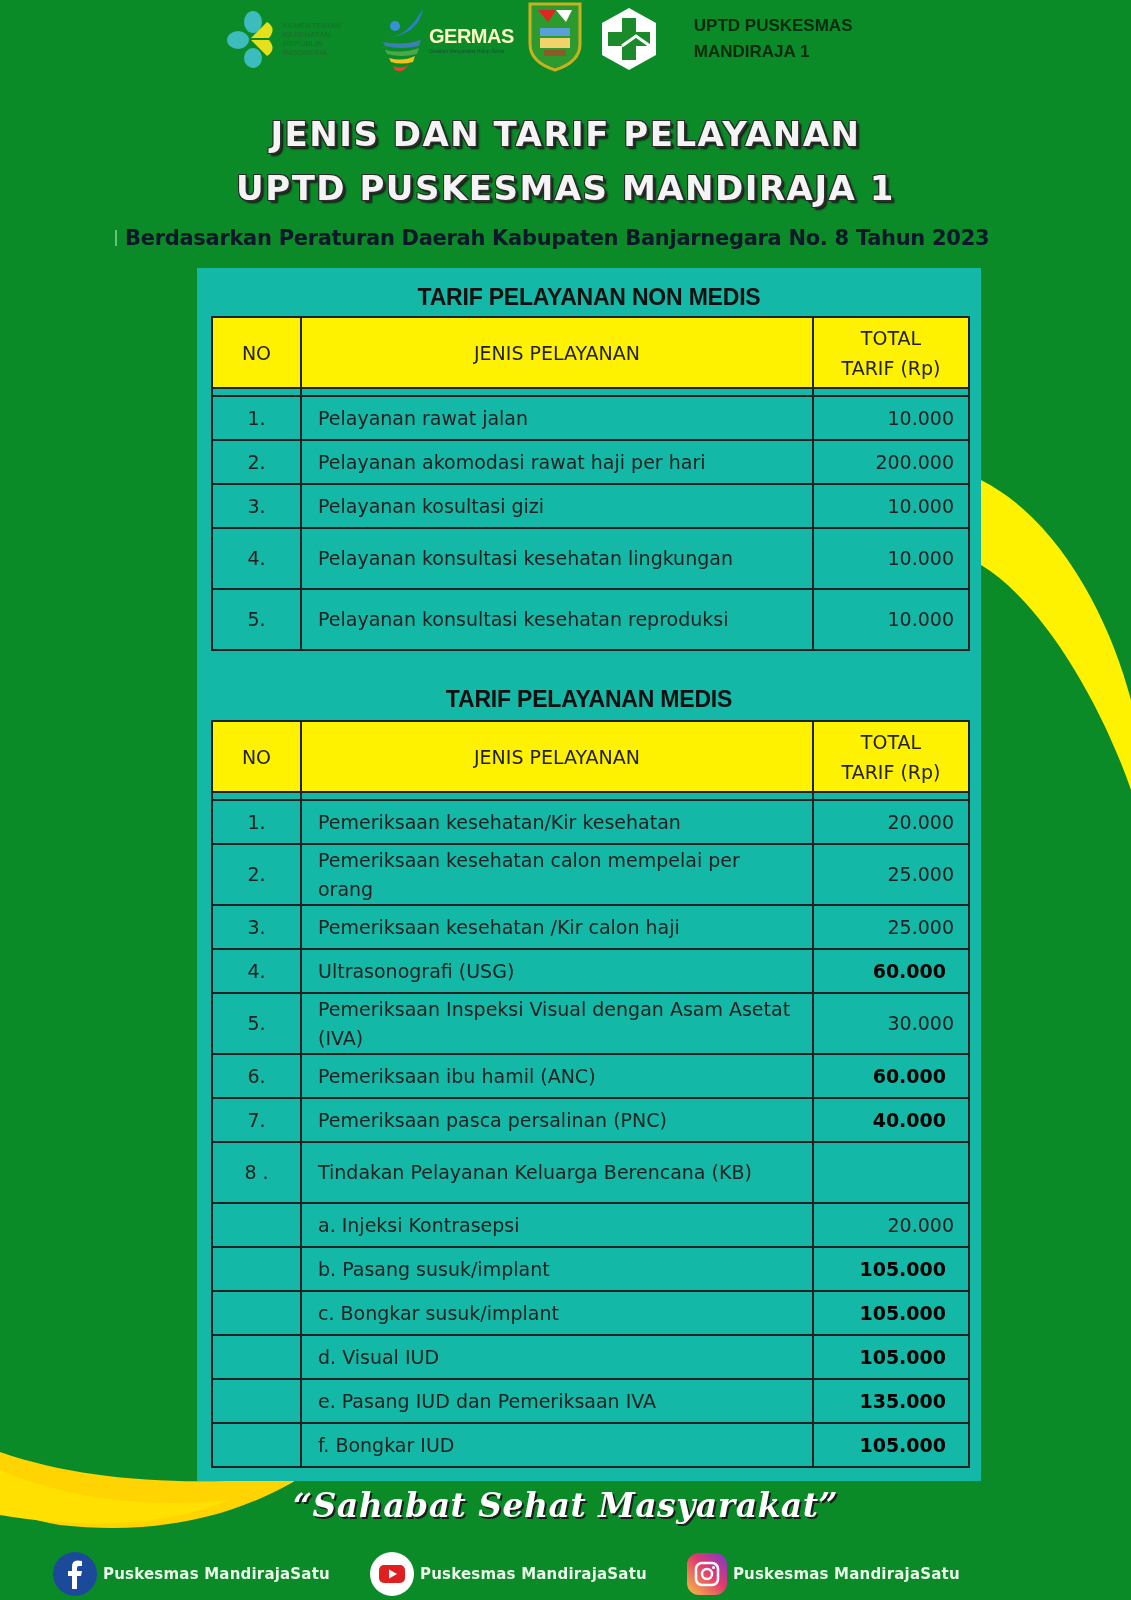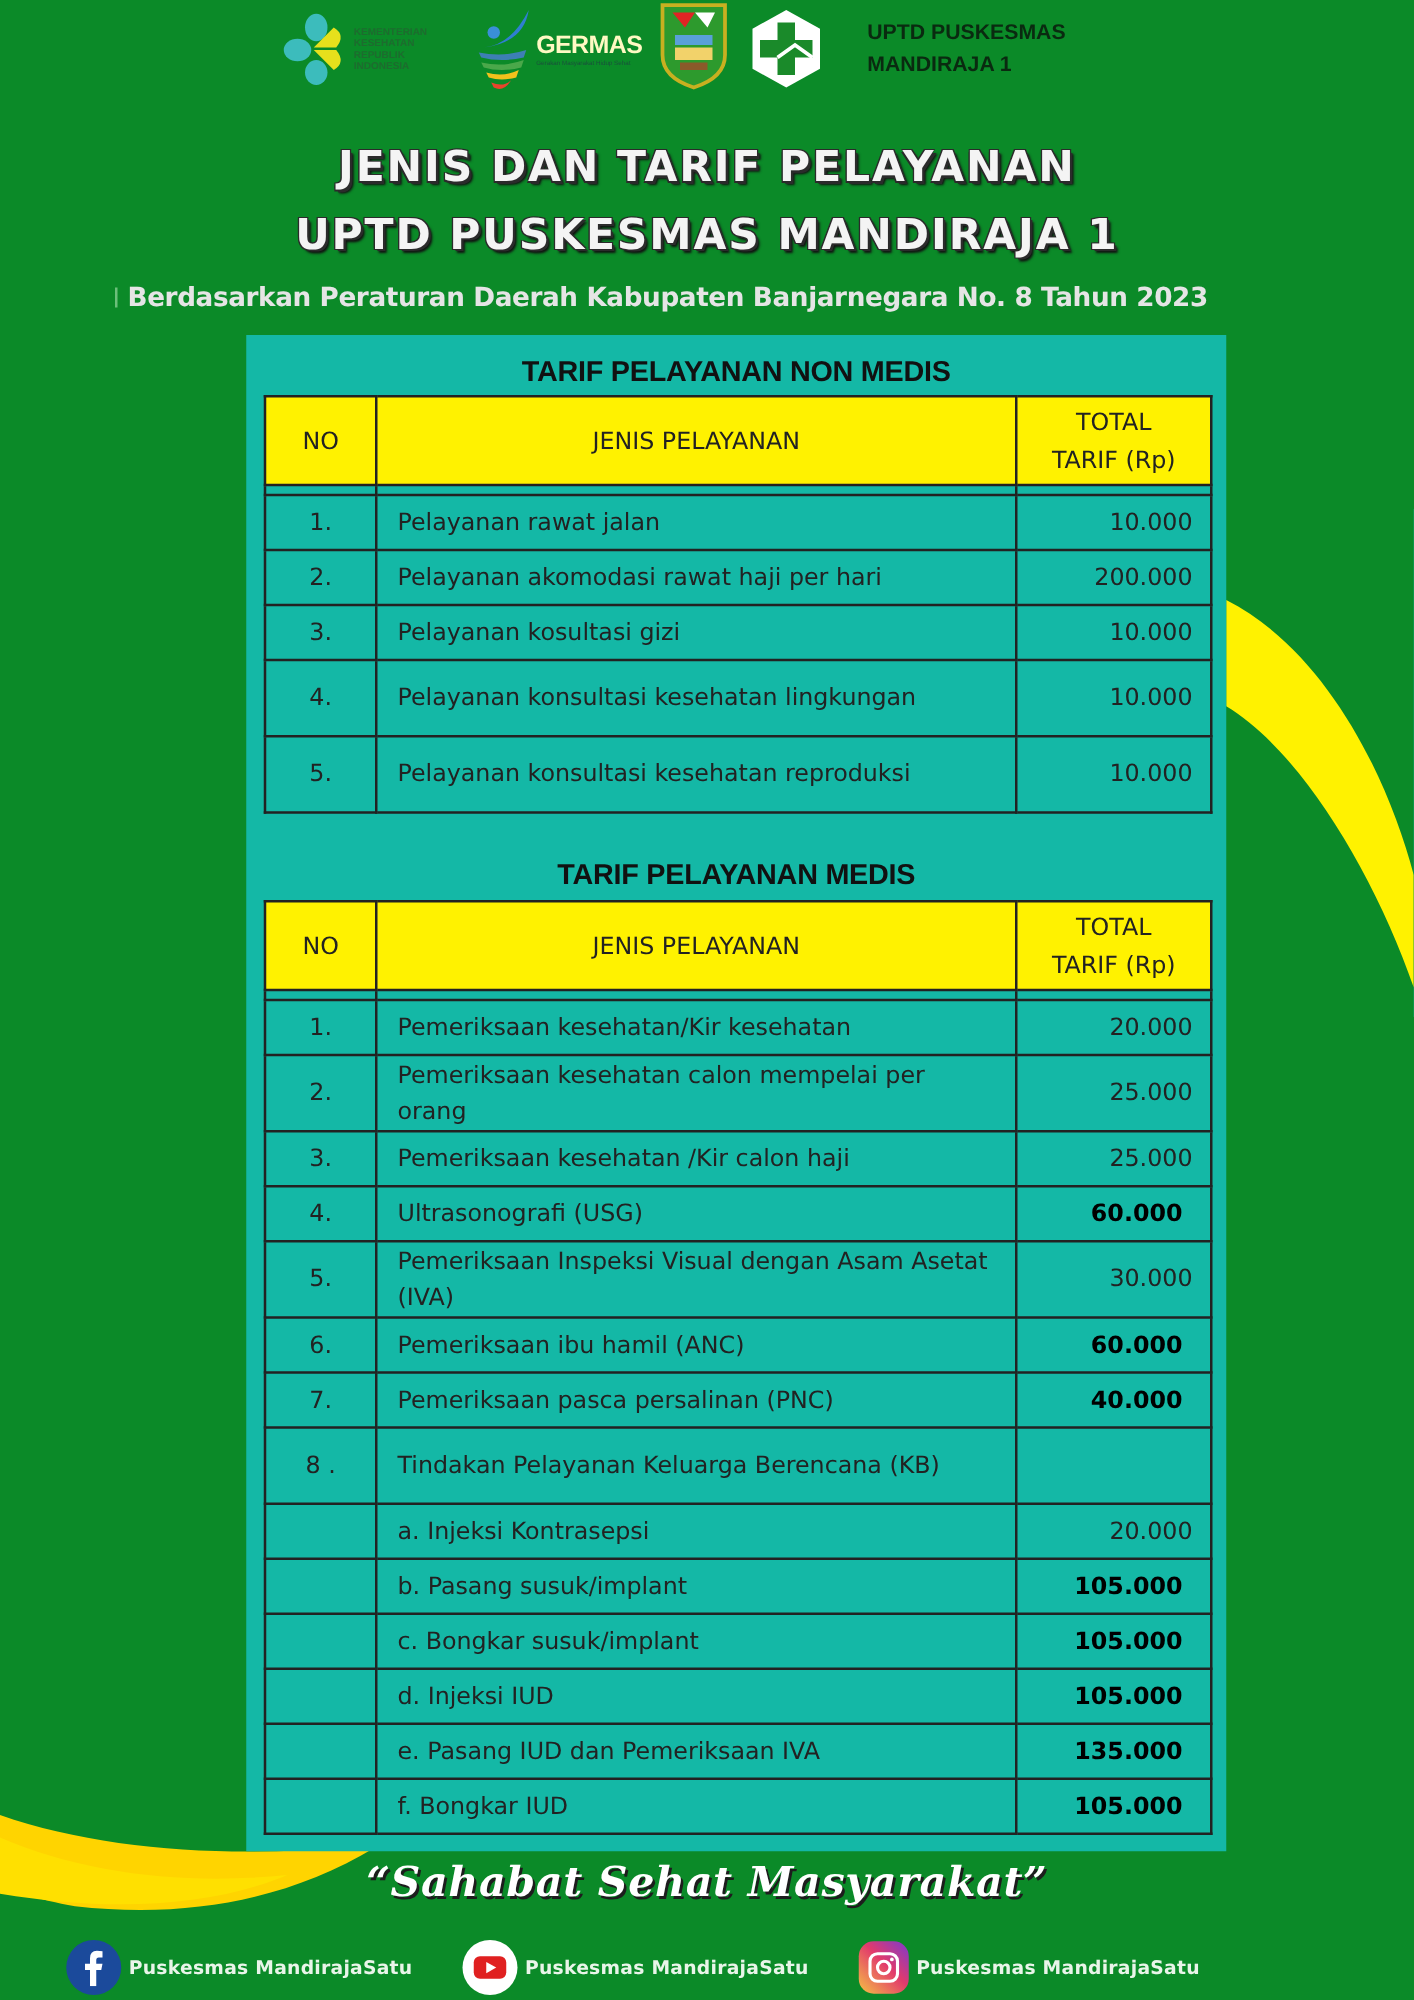--- a/index.html
+++ b/index.html
@@ -7,40 +7,40 @@
   body {
     position: relative;
     background: #0b8a28;
     font-family: "Liberation Sans", sans-serif;
   }
   .swoosh { position: absolute; left: 0; top: 0; width: 1131px; height: 1600px; pointer-events: none; }
 
   
   .logos { position: absolute; top: 0; left: 225px; height: 78px; display: flex; align-items: center; }
   .logo-kemenkes { display: flex; align-items: center; gap: 6px; }
-  .logo-kemenkes .txt { font-size: 8px; line-height: 9px; color: #1e6b2f; font-weight: bold; width: 70px; }
+  .logo-kemenkes .txt { font-size: 8px; line-height: 9px; color: #1e6b2f; font-weight: normal; width: 70px; }
   .logo-germas { display: flex; align-items: center; margin-left: 26px; }
   .logo-germas .gtxt { display: flex; flex-direction: column; margin-left: 2px; }
   .logo-germas .gname { font-size: 20px; font-weight: bold; color: #fef9c3; letter-spacing: -0.5px; }
   .logo-germas .gsub { font-size: 5px; color: #1a4f3c; line-height: 6px; }
   .logo-crest { margin-left: 12px; }
   .logo-pkm { display: flex; align-items: center; margin-left: 14px; gap: 28px; }
   .logo-pkm .pname { font-size: 17px; font-weight: bold; color: #0a2a10; line-height: 26px; margin-left: 6px; }
 
   .title {
     position: absolute; left: 0; width: 100%; text-align: center;
     font-family: "DejaVu Sans", sans-serif; font-weight: bold; color: #f4f4f4;
     font-size: 34px; letter-spacing: 1.5px;
     text-shadow: 2px 2px 0 #2b2b2b, -1px -1px 0 #2b2b2b, 1px -1px 0 #2b2b2b, -1px 1px 0 #2b2b2b, 3px 3px 2px #111;
   }
   .title.l1 { top: 114px; }
   .title.l2 { top: 168px; }
   .subtitle {
-    position: absolute; top: 226px; left: 92px; width: 960px;
-    color: #e5e5e5; font-size: 21px; font-weight: bold; font-family: "DejaVu Sans", sans-serif;
+    position: absolute; top: 226px; left: 115px; width: 960px;
+    color: #0f172a; font-size: 21px; font-weight: bold; font-family: "DejaVu Sans", sans-serif;
     letter-spacing: -0.3px;
   }
   .subtitle .bar { display: inline-block; width: 2px; height: 16px; background: #6cbf7a; margin-right: 8px; vertical-align: -1px; }
 
   .card {
     position: absolute; left: 197px; top: 268px; width: 784px; height: 1213px;
     background: #14b8a6;
   }
   .sec-title {
     position: absolute; left: 0; width: 100%; text-align: center;
@@ -267,21 +267,21 @@
           <td class="name">b. Pasang susuk/implant</td>
           <td class="val bold">105.000</td>
         </tr>
       <tr class="r1">
           <td class="no"></td>
           <td class="name">c. Bongkar susuk/implant</td>
           <td class="val bold">105.000</td>
         </tr>
       <tr class="r1">
           <td class="no"></td>
-          <td class="name">d. Injeksi IUD</td>
+          <td class="name">d. Visual IUD</td>
           <td class="val bold">105.000</td>
         </tr>
       <tr class="r1">
           <td class="no"></td>
           <td class="name">e. Pasang IUD dan Pemeriksaan IVA</td>
           <td class="val bold">135.000</td>
         </tr>
       <tr class="r1">
           <td class="no"></td>
           <td class="name">f. Bongkar IUD</td>

